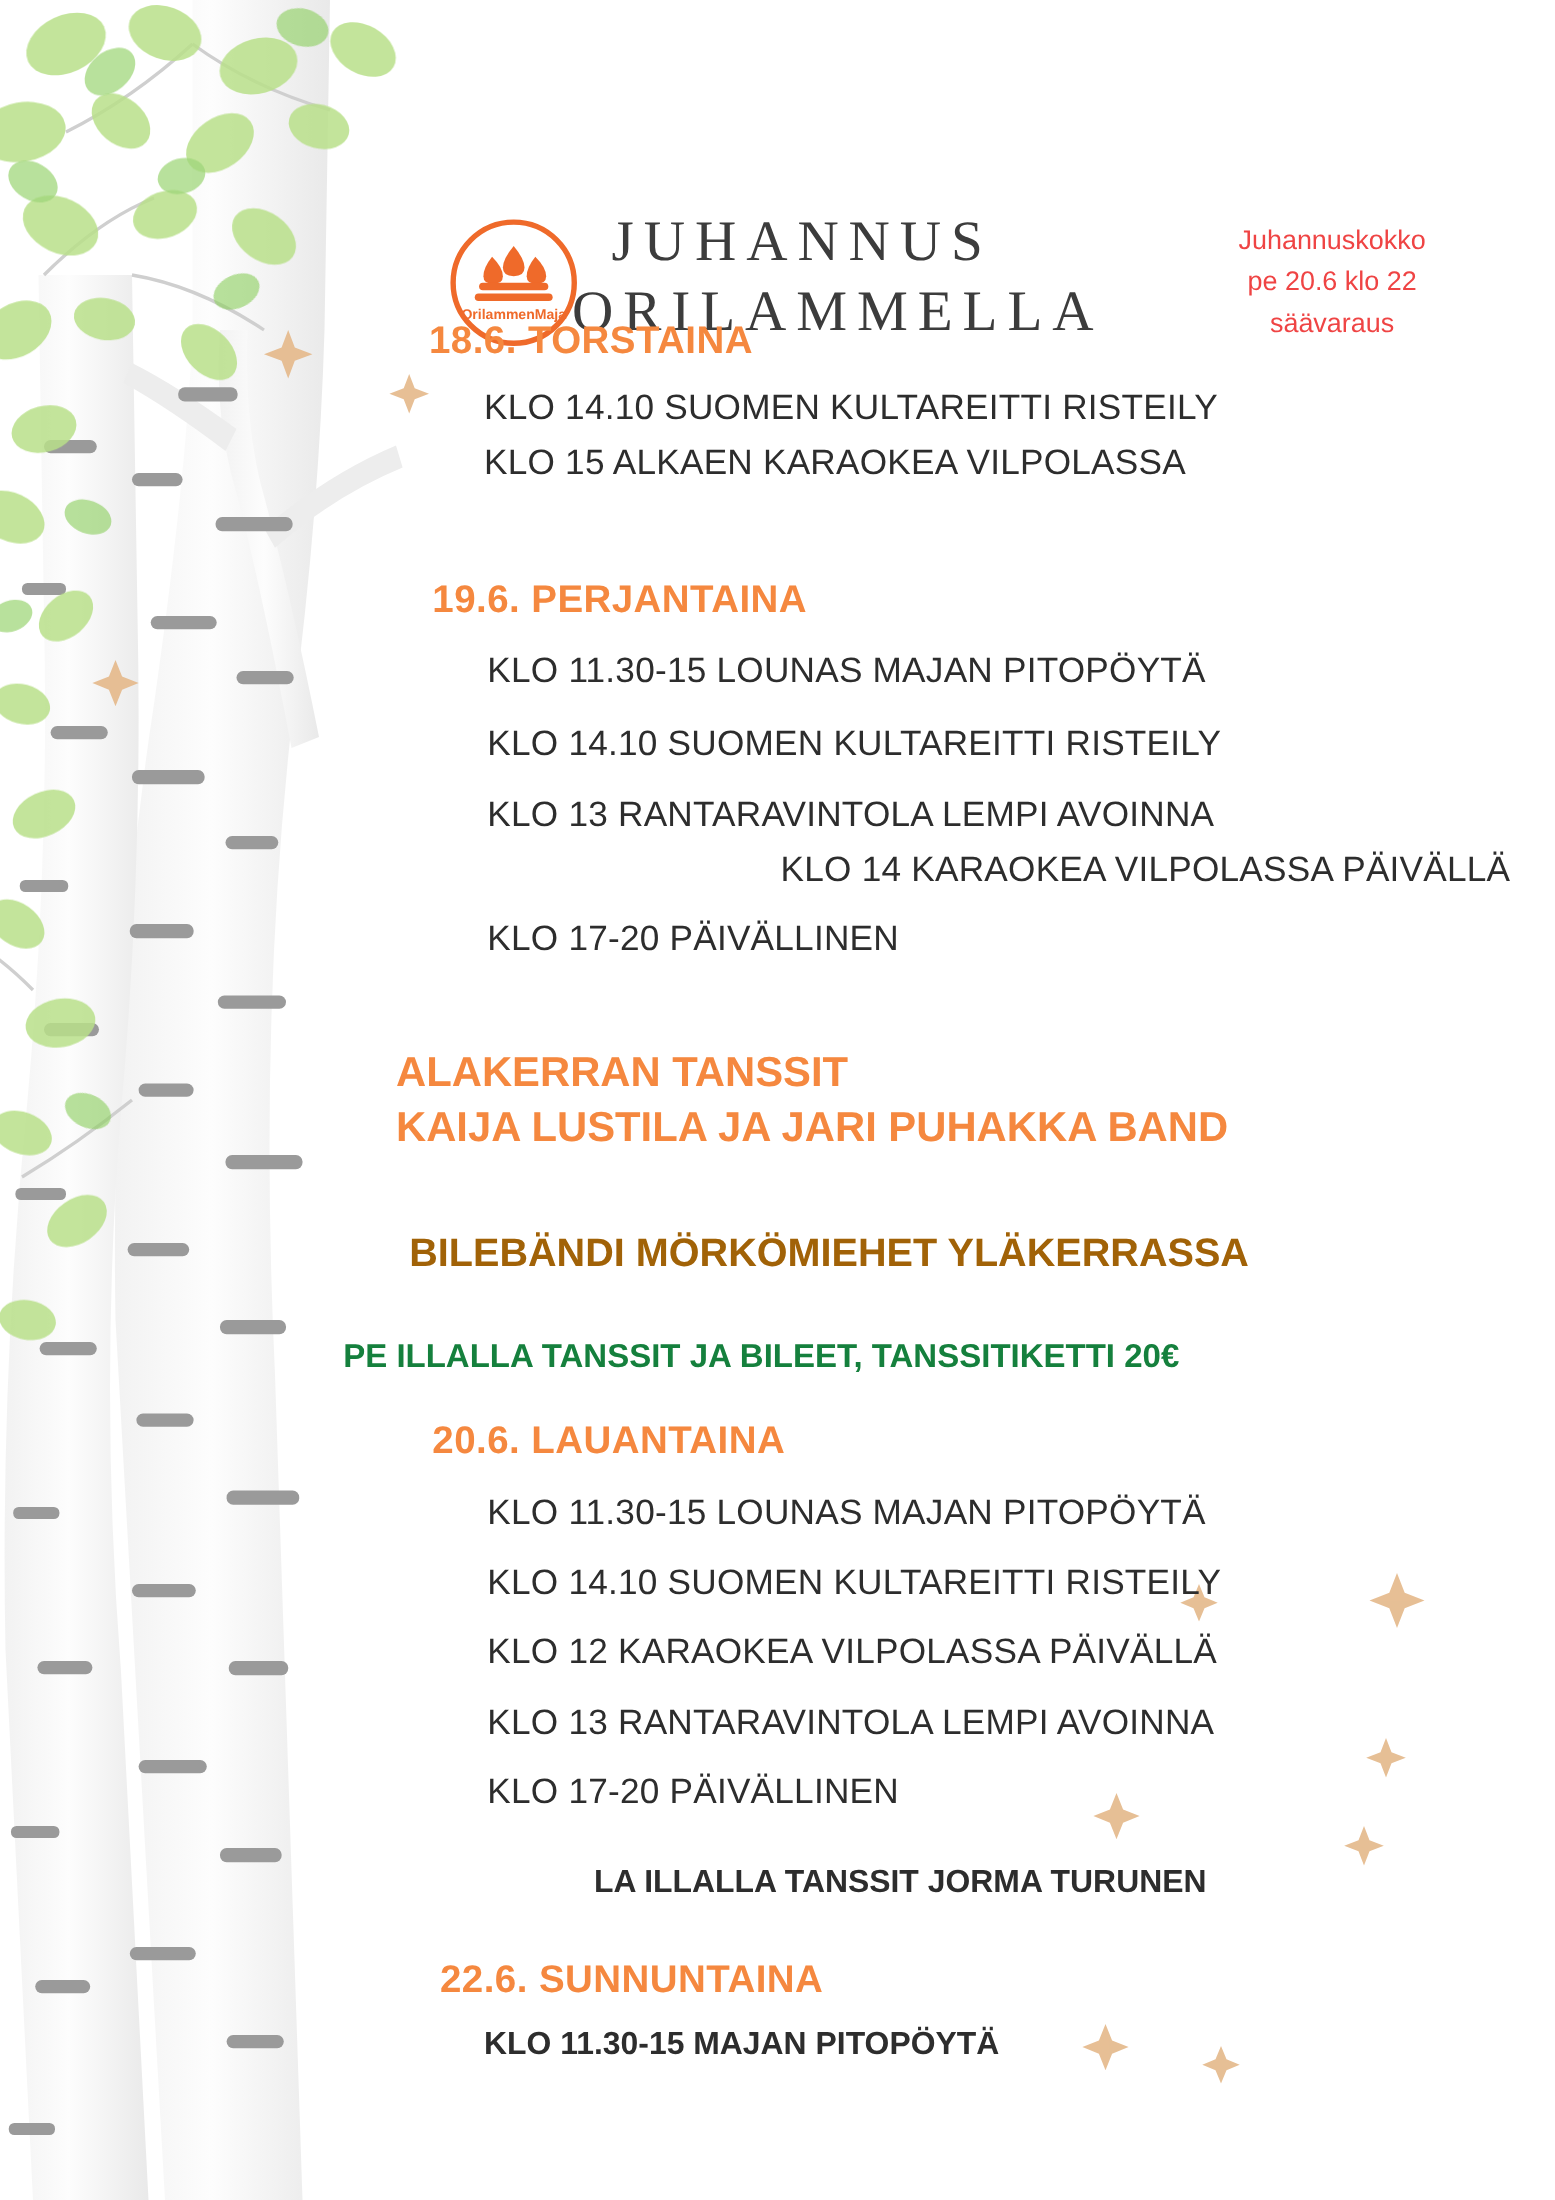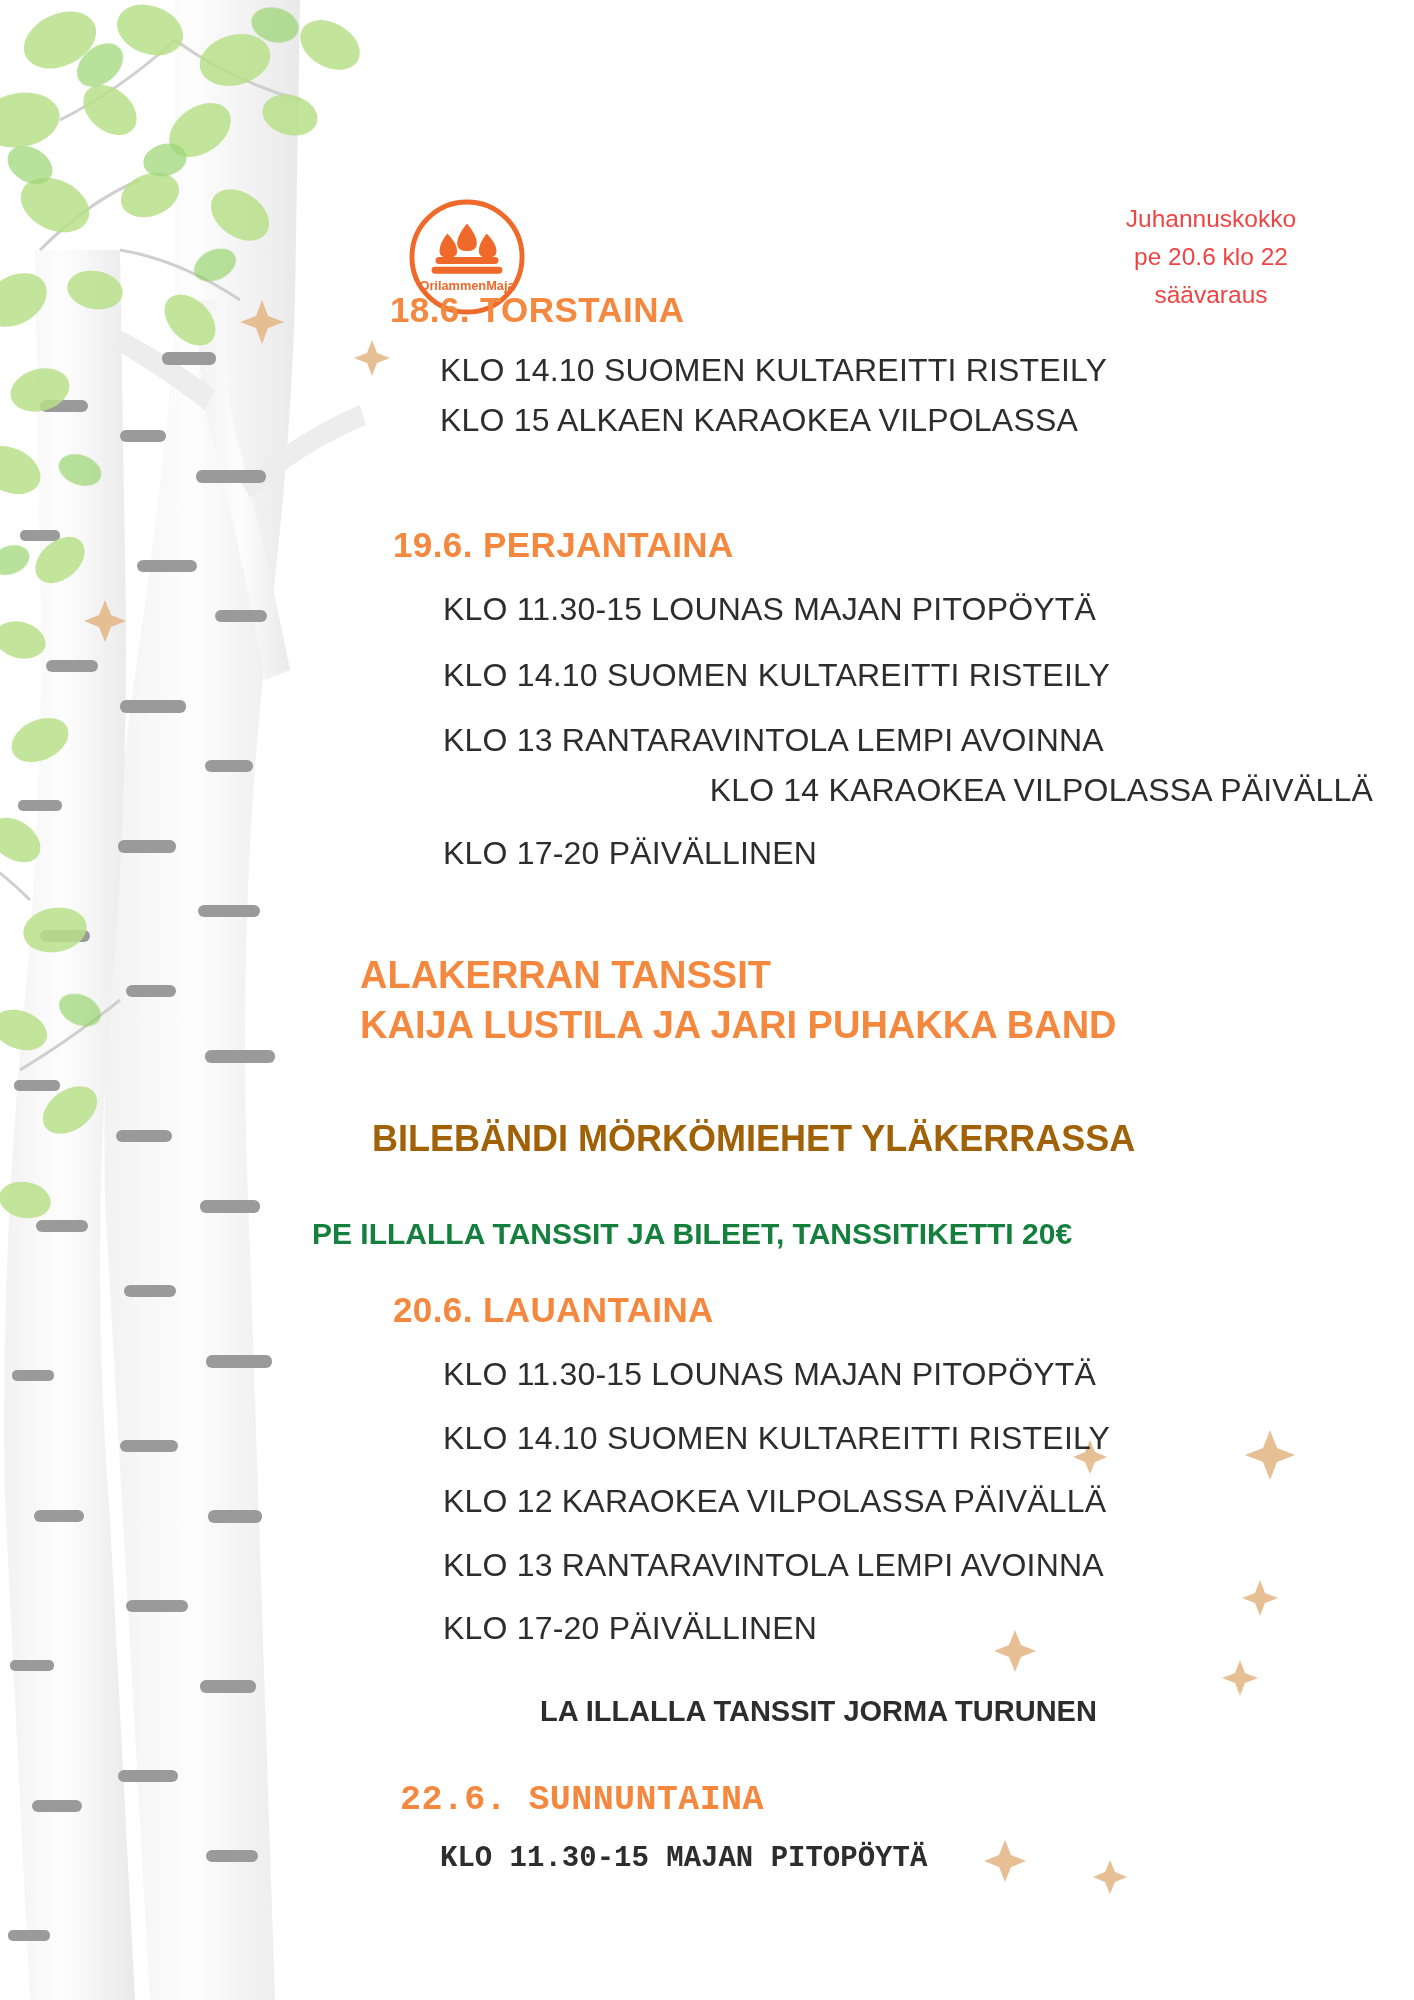--- a/index.html
+++ b/index.html
@@ -244,20 +244,24 @@
     <g fill="#ef6a2a">
       <path d="M60 26 q10 12 10 20 q0 8 -10 8 q-10 0 -10 -8 q0 -8 10 -20 z"></path>
       <path d="M40 36 q10 10 10 18 q0 7 -9 7 q-9 0 -9 -7 q0 -8 8 -18 z"></path>
       <path d="M80 36 q10 10 10 18 q0 7 -9 7 q-9 0 -9 -7 q0 -8 8 -18 z"></path>
       <rect x="28" y="60" width="64" height="7" rx="3.5"></rect>
       <rect x="24" y="70" width="72" height="7" rx="3.5"></rect>
     </g>
     <text x="60" y="94" text-anchor="middle" font-family="Liberation Sans, sans-serif" font-size="13" font-weight="bold" fill="#ef6a2a">OrilammenMaja</text>
   </svg>
 
+  <div class="title-block">
+    <div class="title-line1">JUHANNUS</div>
+    <div class="title-line2">ORILAMMELLA</div>
+  </div>
 
   <div class="header-note">
     <div>Juhannuskokko</div>
     <div>pe 20.6 klo 22</div>
     <div>säävaraus</div>
   </div>
 </div>
 
 <div class="content">
 
@@ -299,20 +303,20 @@
       <p class="ev" style="margin-bottom:14px;">KLO 12  KARAOKEA VILPOLASSA PÄIVÄLLÄ</p>
       <p class="ev" style="margin-bottom:14px;">KLO 13 RANTARAVINTOLA LEMPI AVOINNA</p>
       <p class="ev">KLO 17-20 PÄIVÄLLINEN</p>
     </div>
   </div>
 
   <div class="blk" style="left:540px; top:1425px; width:900px;">
     <p class="small-bold">LA ILLALLA TANSSIT JORMA TURUNEN</p>
   </div>
 
-  <div class="blk" style="left:400px; top:1510px; width:980px;font-family:Liberation Mono, monospace;">
+  <div class="blk" style="left:400px; top:1510px; width:980px;">
     <div class="day-heading">22.6. SUNNUNTAINA</div>
     <div style="padding-left:40px; margin-top:22px;">
       <p class="small-bold">KLO 11.30-15 MAJAN PITOPÖYTÄ</p>
     </div>
   </div>
 
 </div>
 
 </body></html>

